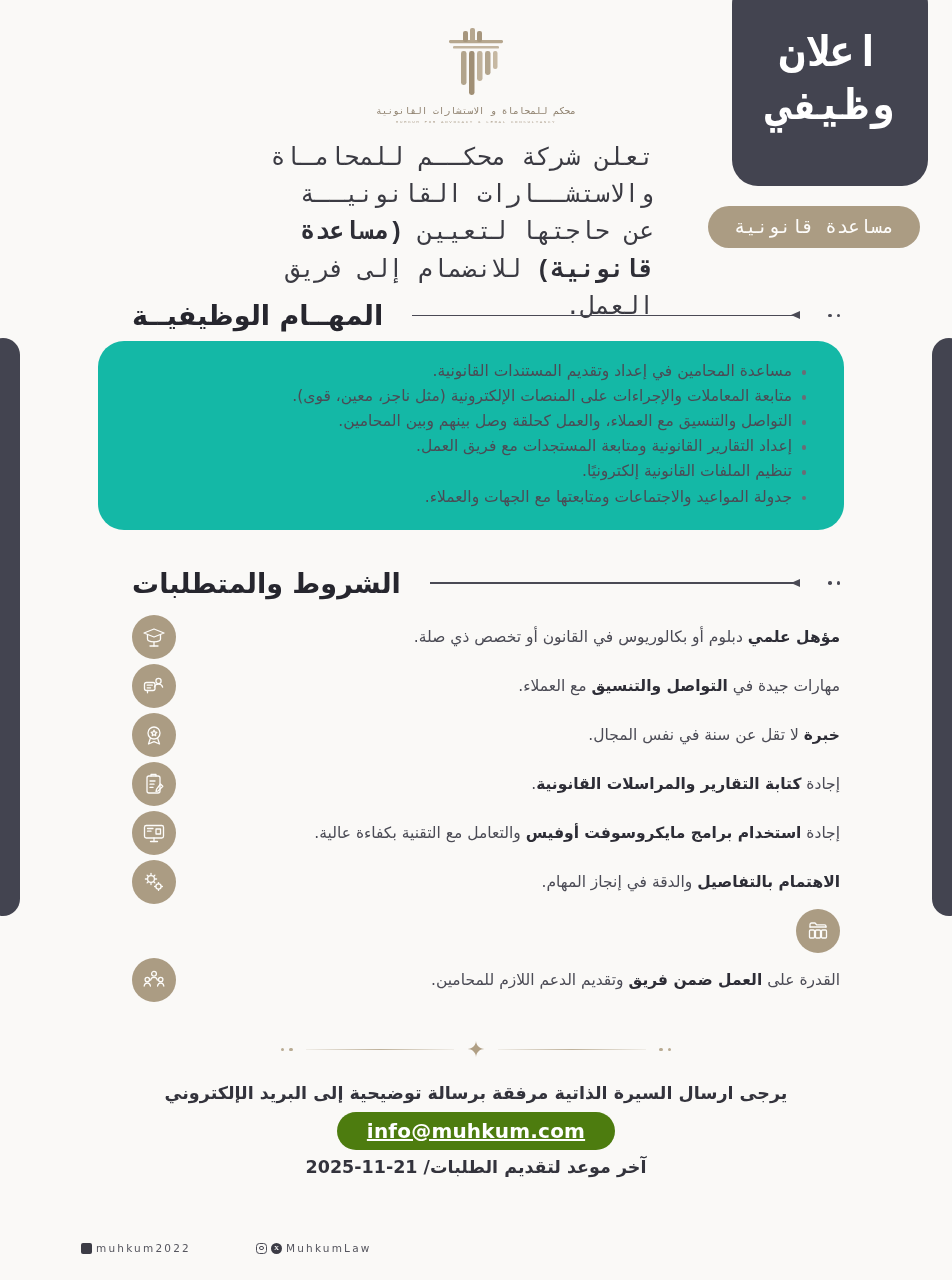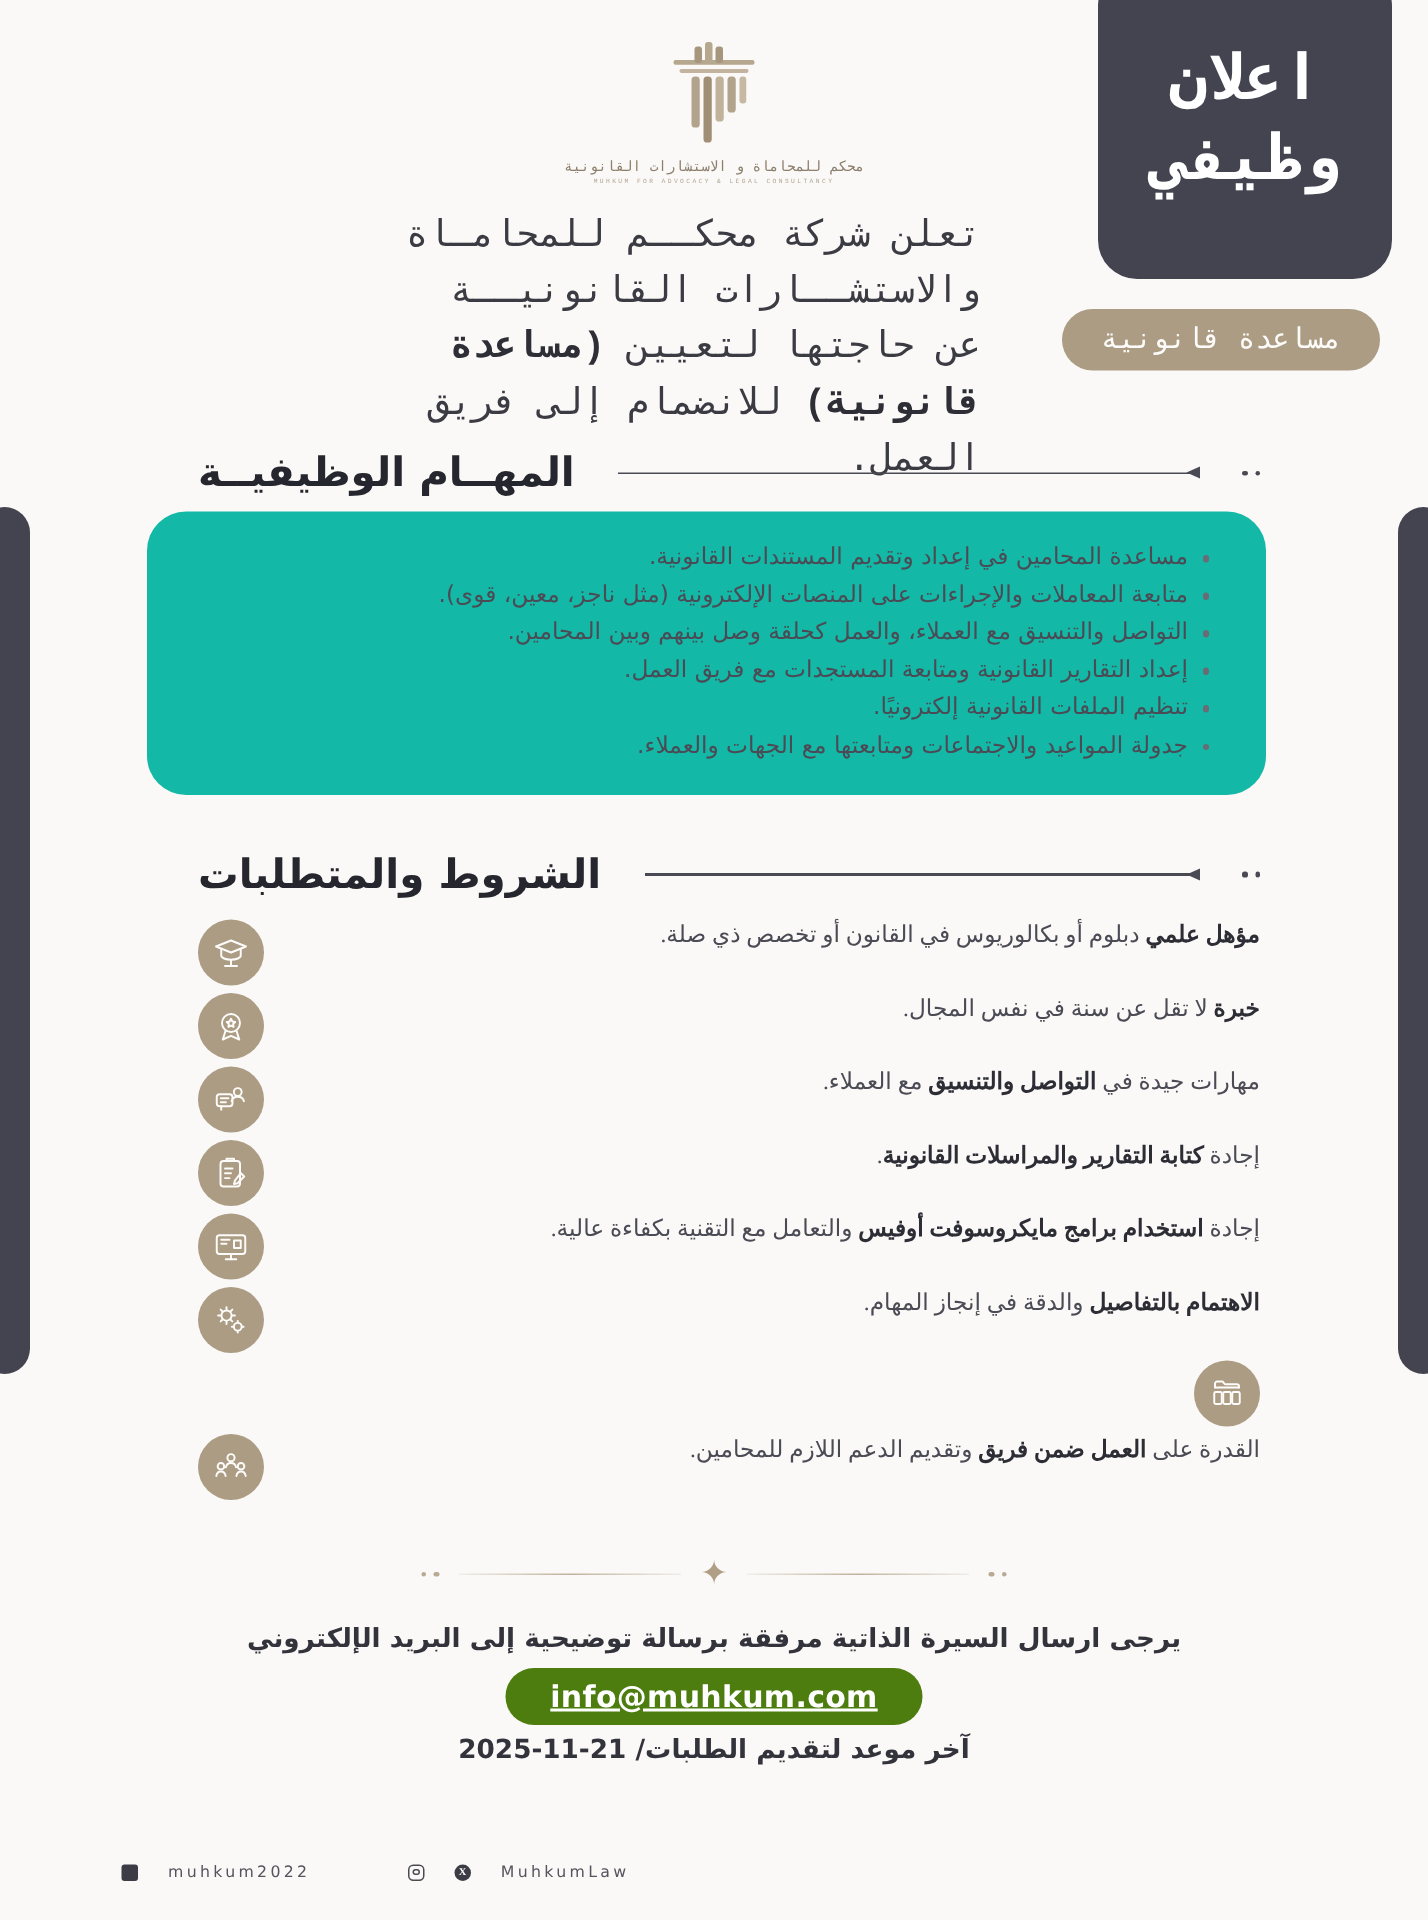--- a/index.html
+++ b/index.html
@@ -151,25 +151,24 @@
     right:4px; top:11px;
     width:4.5px; height:4.5px;
     border-radius:50%;
     background:#6b6b75;
   }
 
   
   .reqs { margin:14px 112px 0 132px; }
   .req-row {
     display:flex;
-    align-items:flex-start;
+    align-items:center;
     justify-content:flex-start;
     gap:16px;
     height:49px;
-    font-family:Liberation Serif, serif;
   }
   .req-icon {
     flex:0 0 44px;
     width:44px; height:44px;
     border-radius:50%;
     background:#ab9c83;
     display:flex; align-items:center; justify-content:center;
   }
   .req-icon svg { display:block; }
   .req-text {
@@ -228,21 +227,21 @@
 
   .social-bar {
     position:absolute;
     bottom:26px; left:66px;
     display:flex;
     gap:50px;
     direction:ltr;
     align-items:center;
   }
   .social-item {
-    display:flex; align-items:center; gap:20px;padding-left:15px;
+    display:flex; align-items:center; gap:4px;padding-left:15px;
   }
   .social-item .handle {
     font-size:10.5px;
     color:#55555e;
     letter-spacing:2.2px;
   }
   .ico-sq {
     width:11px; height:11px;
     background:#3c3c46;
     border-radius:2px;
@@ -341,40 +340,40 @@
       <svg width="26" height="26" viewBox="0 0 26 26" fill="none" stroke="#fdfcfa" stroke-width="1.3" stroke-linecap="round" stroke-linejoin="round">
         <path d="M13 5 L23 9 L13 13 L3 9 Z"></path>
           <path d="M6.5 10.8 V15 C6.5 16.6 9.4 17.8 13 17.8 C16.6 17.8 19.5 16.6 19.5 15 V10.8"></path>
           <path d="M13 18 V22"></path>
           <path d="M9 22 H17"></path>
       </svg>
     </div>
   </div>
 
   <div class="req-row">
-    <div class="req-text"><span></span><b>خبرة</b><span> لا تقل عن سنة في نفس المجال.</span></div>
-    <div class="req-icon">
-      <svg width="26" height="26" viewBox="0 0 26 26" fill="none" stroke="#fdfcfa" stroke-width="1.3" stroke-linecap="round" stroke-linejoin="round">
-        <circle cx="13" cy="11" r="6"></circle>
-          <path d="M13 8.2 L13.9 10 L15.8 10.3 L14.4 11.7 L14.7 13.6 L13 12.7 L11.3 13.6 L11.6 11.7 L10.2 10.3 L12.1 10 Z"></path>
-          <path d="M9.3 16.4 L7.5 22 L13 19.6 L18.5 22 L16.7 16.4"></path>
-      </svg>
-    </div>
-  </div>
-
-  <div class="req-row">
     <div class="req-text"><span>مهارات جيدة في </span><b>التواصل والتنسيق</b><span> مع العملاء.</span></div>
     <div class="req-icon">
       <svg width="26" height="26" viewBox="0 0 26 26" fill="none" stroke="#fdfcfa" stroke-width="1.3" stroke-linecap="round" stroke-linejoin="round">
         <circle cx="17.5" cy="8" r="2.6"></circle>
           <path d="M13.4 14.2 C13.8 12.3 15.5 11.2 17.5 11.2 C19.5 11.2 21.2 12.3 21.6 14.2"></path>
           <rect x="3.5" y="9.5" width="10.5" height="8" rx="2"></rect>
           <path d="M6.5 19.8 L6.5 17.5"></path>
           <path d="M6.2 12.2 H11.3"></path>
           <path d="M6.2 14.8 H9.6"></path>
+      </svg>
+    </div>
+  </div>
+
+  <div class="req-row">
+    <div class="req-text"><span></span><b>خبرة</b><span> لا تقل عن سنة في نفس المجال.</span></div>
+    <div class="req-icon">
+      <svg width="26" height="26" viewBox="0 0 26 26" fill="none" stroke="#fdfcfa" stroke-width="1.3" stroke-linecap="round" stroke-linejoin="round">
+        <circle cx="13" cy="11" r="6"></circle>
+          <path d="M13 8.2 L13.9 10 L15.8 10.3 L14.4 11.7 L14.7 13.6 L13 12.7 L11.3 13.6 L11.6 11.7 L10.2 10.3 L12.1 10 Z"></path>
+          <path d="M9.3 16.4 L7.5 22 L13 19.6 L18.5 22 L16.7 16.4"></path>
       </svg>
     </div>
   </div>
 
   <div class="req-row">
     <div class="req-text"><span>إجادة </span><b>كتابة التقارير والمراسلات القانونية</b><span>.</span></div>
     <div class="req-icon">
       <svg width="26" height="26" viewBox="0 0 26 26" fill="none" stroke="#fdfcfa" stroke-width="1.3" stroke-linecap="round" stroke-linejoin="round">
         <rect x="6" y="5" width="13" height="17" rx="2"></rect>
           <path d="M10 5 V3.5 H15 V5"></path>

